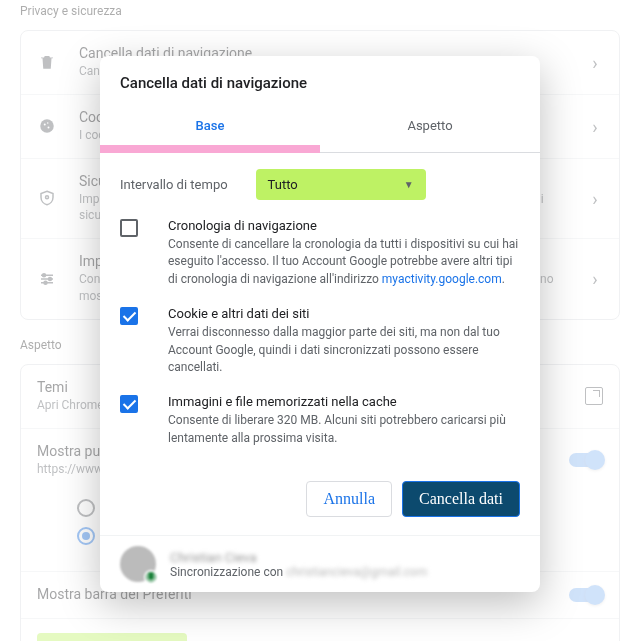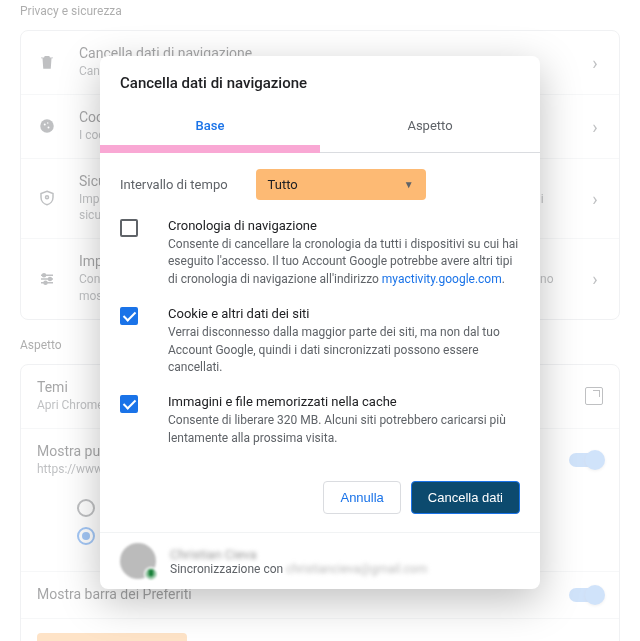--- a/index.html
+++ b/index.html
@@ -57,21 +57,21 @@
     width:18px;height:18px;border:1.5px solid #5f6368;border-radius:2px;position:relative;
   }
   .openicon::after{content:"";position:absolute;top:2px;right:2px;width:6px;height:6px;border-top:1.5px solid #5f6368;border-right:1.5px solid #5f6368;}
   .radio-block{padding:8px 16px 16px 56px;}
   .radio-row{display:flex;align-items:center;margin:10px 0;}
   .radio{width:18px;height:18px;border:2px solid #5f6368;border-radius:50%;margin-right:16px;position:relative;}
   .radio.checked{border-color:#1a73e8;}
   .radio.checked::after{content:"";position:absolute;top:3px;left:3px;width:8px;height:8px;background:#1a73e8;border-radius:50%;}
   .toggle{width:34px;height:14px;background:#1a73e8;opacity:.5;border-radius:8px;position:relative;}
   .toggle::after{content:"";position:absolute;right:-2px;top:-3px;width:20px;height:20px;background:#1a73e8;border-radius:50%;box-shadow:0 1px 3px rgba(0,0,0,.3);}
-  .select-pill{background:#fdba74;border-radius:4px;padding:8px 12px;display:flex;align-items:center;justify-content:space-between;min-width:150px;color:#202124;}
+  .select-pill{background:#bef264;border-radius:4px;padding:8px 12px;display:flex;align-items:center;justify-content:space-between;min-width:150px;color:#202124;}
   .select-pill .arrow{margin-left:24px;color:#5f6368;font-size:10px;}
   
   .scrim{
     position:absolute;inset:0;background:rgba(255,255,255,0.6);
   }
   
   .dialog{
     position:absolute;
     top:56px;
     left:50%;
@@ -93,21 +93,21 @@
   .timerow{display:flex;align-items:center;gap:28px;margin-bottom:18px;}
   .timerow label{color:#5f6368;font-size:13px;}
   .checkrow{display:flex;gap:30px;margin:16px 0 18px 0;}
   .chk{width:18px;height:18px;border:2px solid #5f6368;border-radius:2px;flex-shrink:0;margin-top:1px;position:relative;cursor:pointer;}
   .chk.checked{background:#1a73e8;border-color:#1a73e8;}
   .chk.checked::after{content:"";position:absolute;left:4px;top:0px;width:5px;height:10px;border:solid #fff;border-width:0 2px 2px 0;transform:rotate(45deg);}
   .check-title{font-size:13px;color:#202124;margin-bottom:3px;}
   .check-desc{font-size:12px;color:#5f6368;line-height:1.45;}
   .link{color:#1a73e8;}
   .dlg-actions{display:flex;justify-content:flex-end;gap:10px;padding:4px 20px 18px 20px;}
-  .btn{padding:8px 16px;border-radius:4px;font-size:13px;cursor:pointer;font-family:Liberation Sans, sans-serif;}
+  .btn{padding:8px 16px;border-radius:4px;font-size:16px;cursor:pointer;font-family:Liberation Serif, serif;}
   .btn-outline{background:#fff;border:1px solid #dadce0;color:#1a73e8;}
   .btn-primary{background:#0c4a6e;border:1px solid #1a73e8;color:#fff;font-weight:500;}
   .acct{display:flex;gap:14px;align-items:center;padding:10px 20px;border-top:1px solid #f1f3f4;}
   .avatar{width:36px;height:36px;border-radius:50%;background:#bbb;position:relative;filter:blur(1px);}
   .sync-badge{position:absolute;right:-2px;bottom:-2px;width:14px;height:14px;border-radius:50%;background:#188038;border:2px solid #fff;display:flex;align-items:center;justify-content:center;}
   .sync-badge::after{content:"";width:6px;height:6px;border:1.5px solid #fff;border-radius:50%;border-top-color:transparent;}
   .acct-name{font-size:13px;color:#999;filter:blur(2px);}
   .acct-sync{font-size:12px;color:#5f6368;}
   .acct-sync .blurred{color:#bbb;filter:blur(2px);}
   .signout{padding:12px 20px 18px 20px;font-size:12px;color:#5f6368;line-height:1.45;border-top:1px solid #f1f3f4;}

